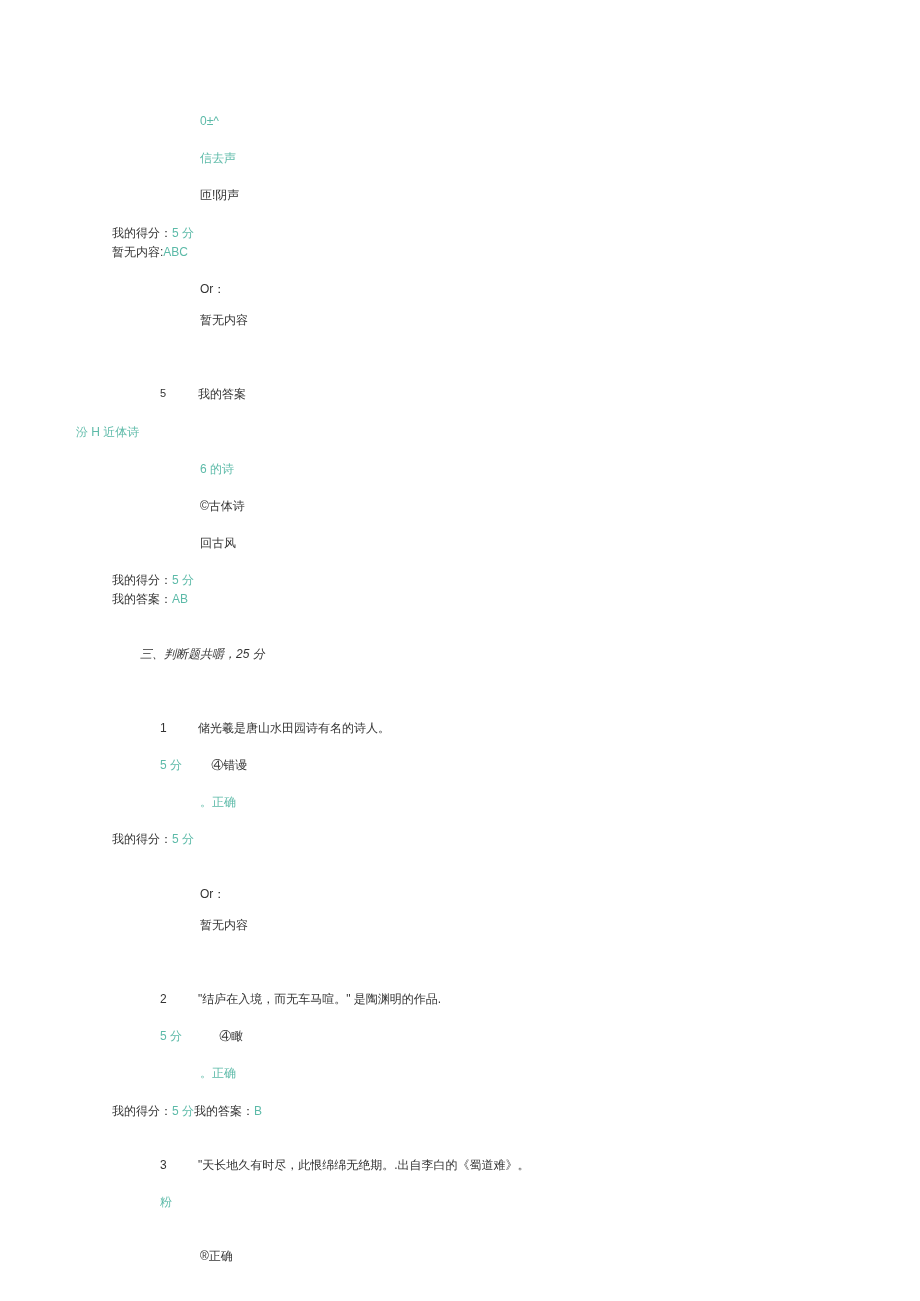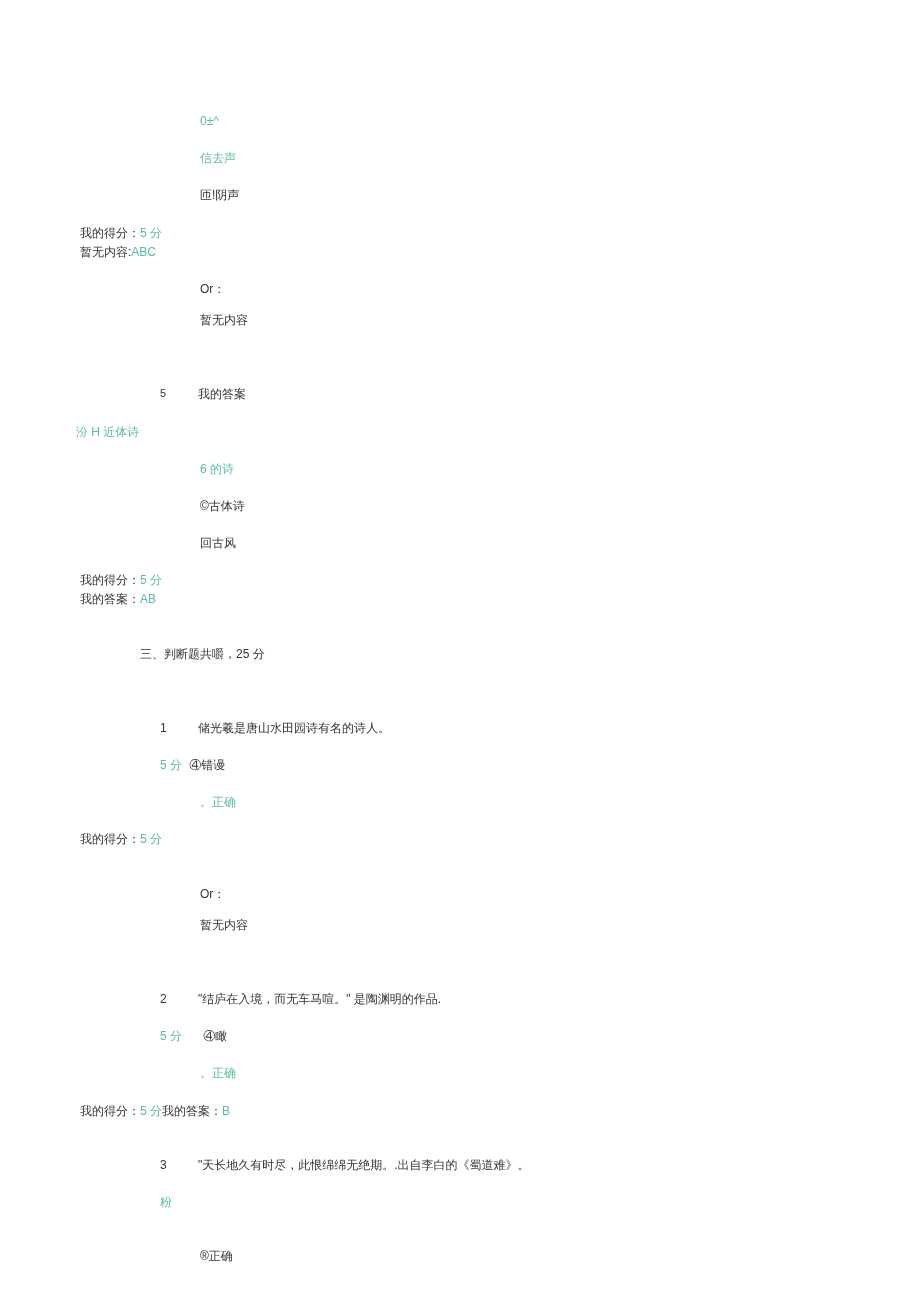--- a/index.html
+++ b/index.html
@@ -16,30 +16,31 @@
       padding: 100px 0 40px 0;
       line-height: 1.6;
     }
     .teal {
       color: #5cbaa8;
     }
     .indent-200 {
       margin-left: 200px;
     }
     .indent-190 {
-      margin-left: 80px;
+      margin-left: 112px;
     }
     .indent-160 {
       margin-left: 160px;
     }
     .indent-150 {
       margin-left: 76px;
     }
     .indent-140 {
       margin-left: 140px;
+      font-style: italic;
     }
     .block {
       margin-top: 12px;
     }
     .big-gap {
       margin-top: 55px;
     }
     .mid-gap {
       margin-top: 35px;
     }
@@ -105,42 +106,42 @@
 <div class="indent-140 mid-gap">
   <span>三、判断题共嚼，25 分</span>
 </div>
 
 <div class="indent-160 big-gap q-row">
   <span class="q-num">1</span>
   <span>储光羲是唐山水田园诗有名的诗人。</span>
 </div>
 <div class="indent-160 small-gap">
   <span class="teal">5 分</span>
-  <span style="margin-left:4px;">④错谩</span>
+  <span style="margin-left:26px;">④错谩</span>
 </div>
 <div class="indent-200 small-gap">
   <span class="teal">。正确</span>
 </div>
 <div class="indent-190 small-gap">
   <span>我的得分：</span><span class="teal">5 分</span>
 </div>
 <div class="indent-200 mid-gap">
   <span>Or：</span>
 </div>
 <div class="indent-200 block">
   <span>暂无内容</span>
 </div>
 
 <div class="indent-160 big-gap q-row">
   <span class="q-num">2</span>
   <span>"结庐在入境，而无车马喧。" 是陶渊明的作品.</span>
 </div>
 <div class="indent-160 small-gap">
   <span class="teal">5 分</span>
-  <span style="margin-left:18px;">④瞰</span>
+  <span style="margin-left:34px;">④瞰</span>
 </div>
 <div class="indent-200 small-gap">
   <span class="teal">。正确</span>
 </div>
 <div class="indent-190 small-gap">
   <span>我的得分：</span><span class="teal">5 分</span><span>我的答案：</span><span class="teal">B</span>
 </div>
 
 <div class="indent-160 mid-gap q-row">
   <span class="q-num">3</span>

